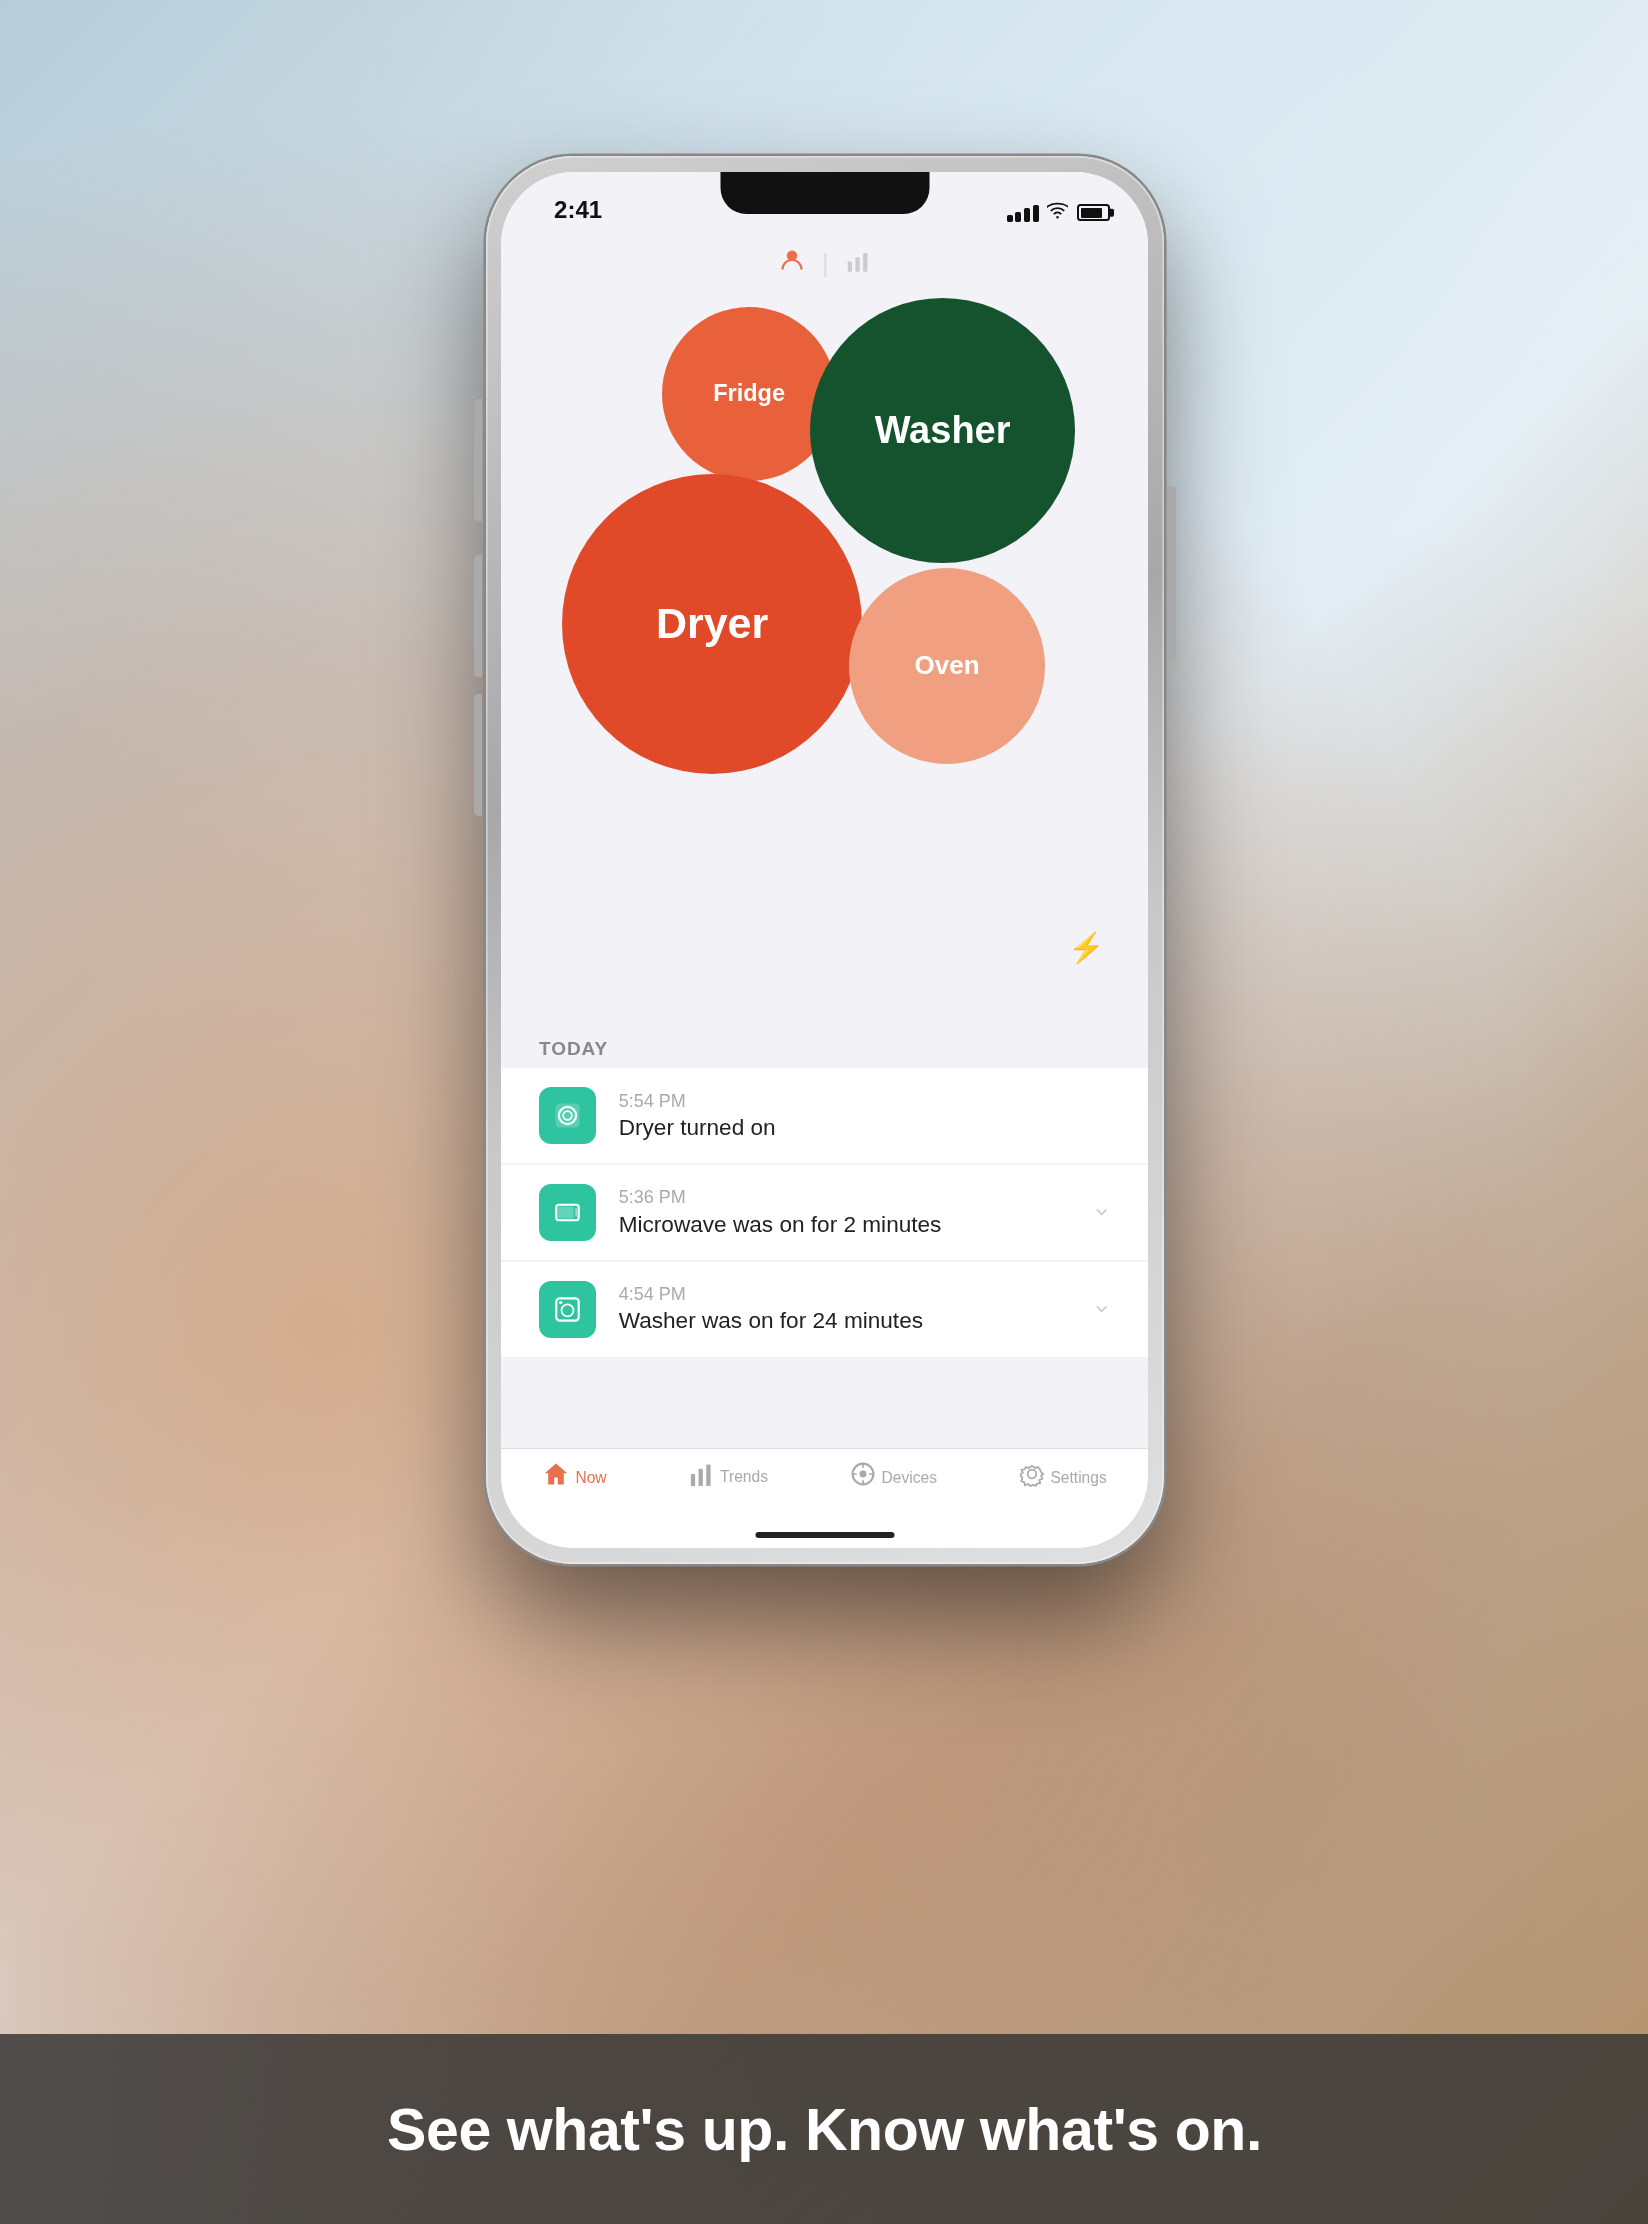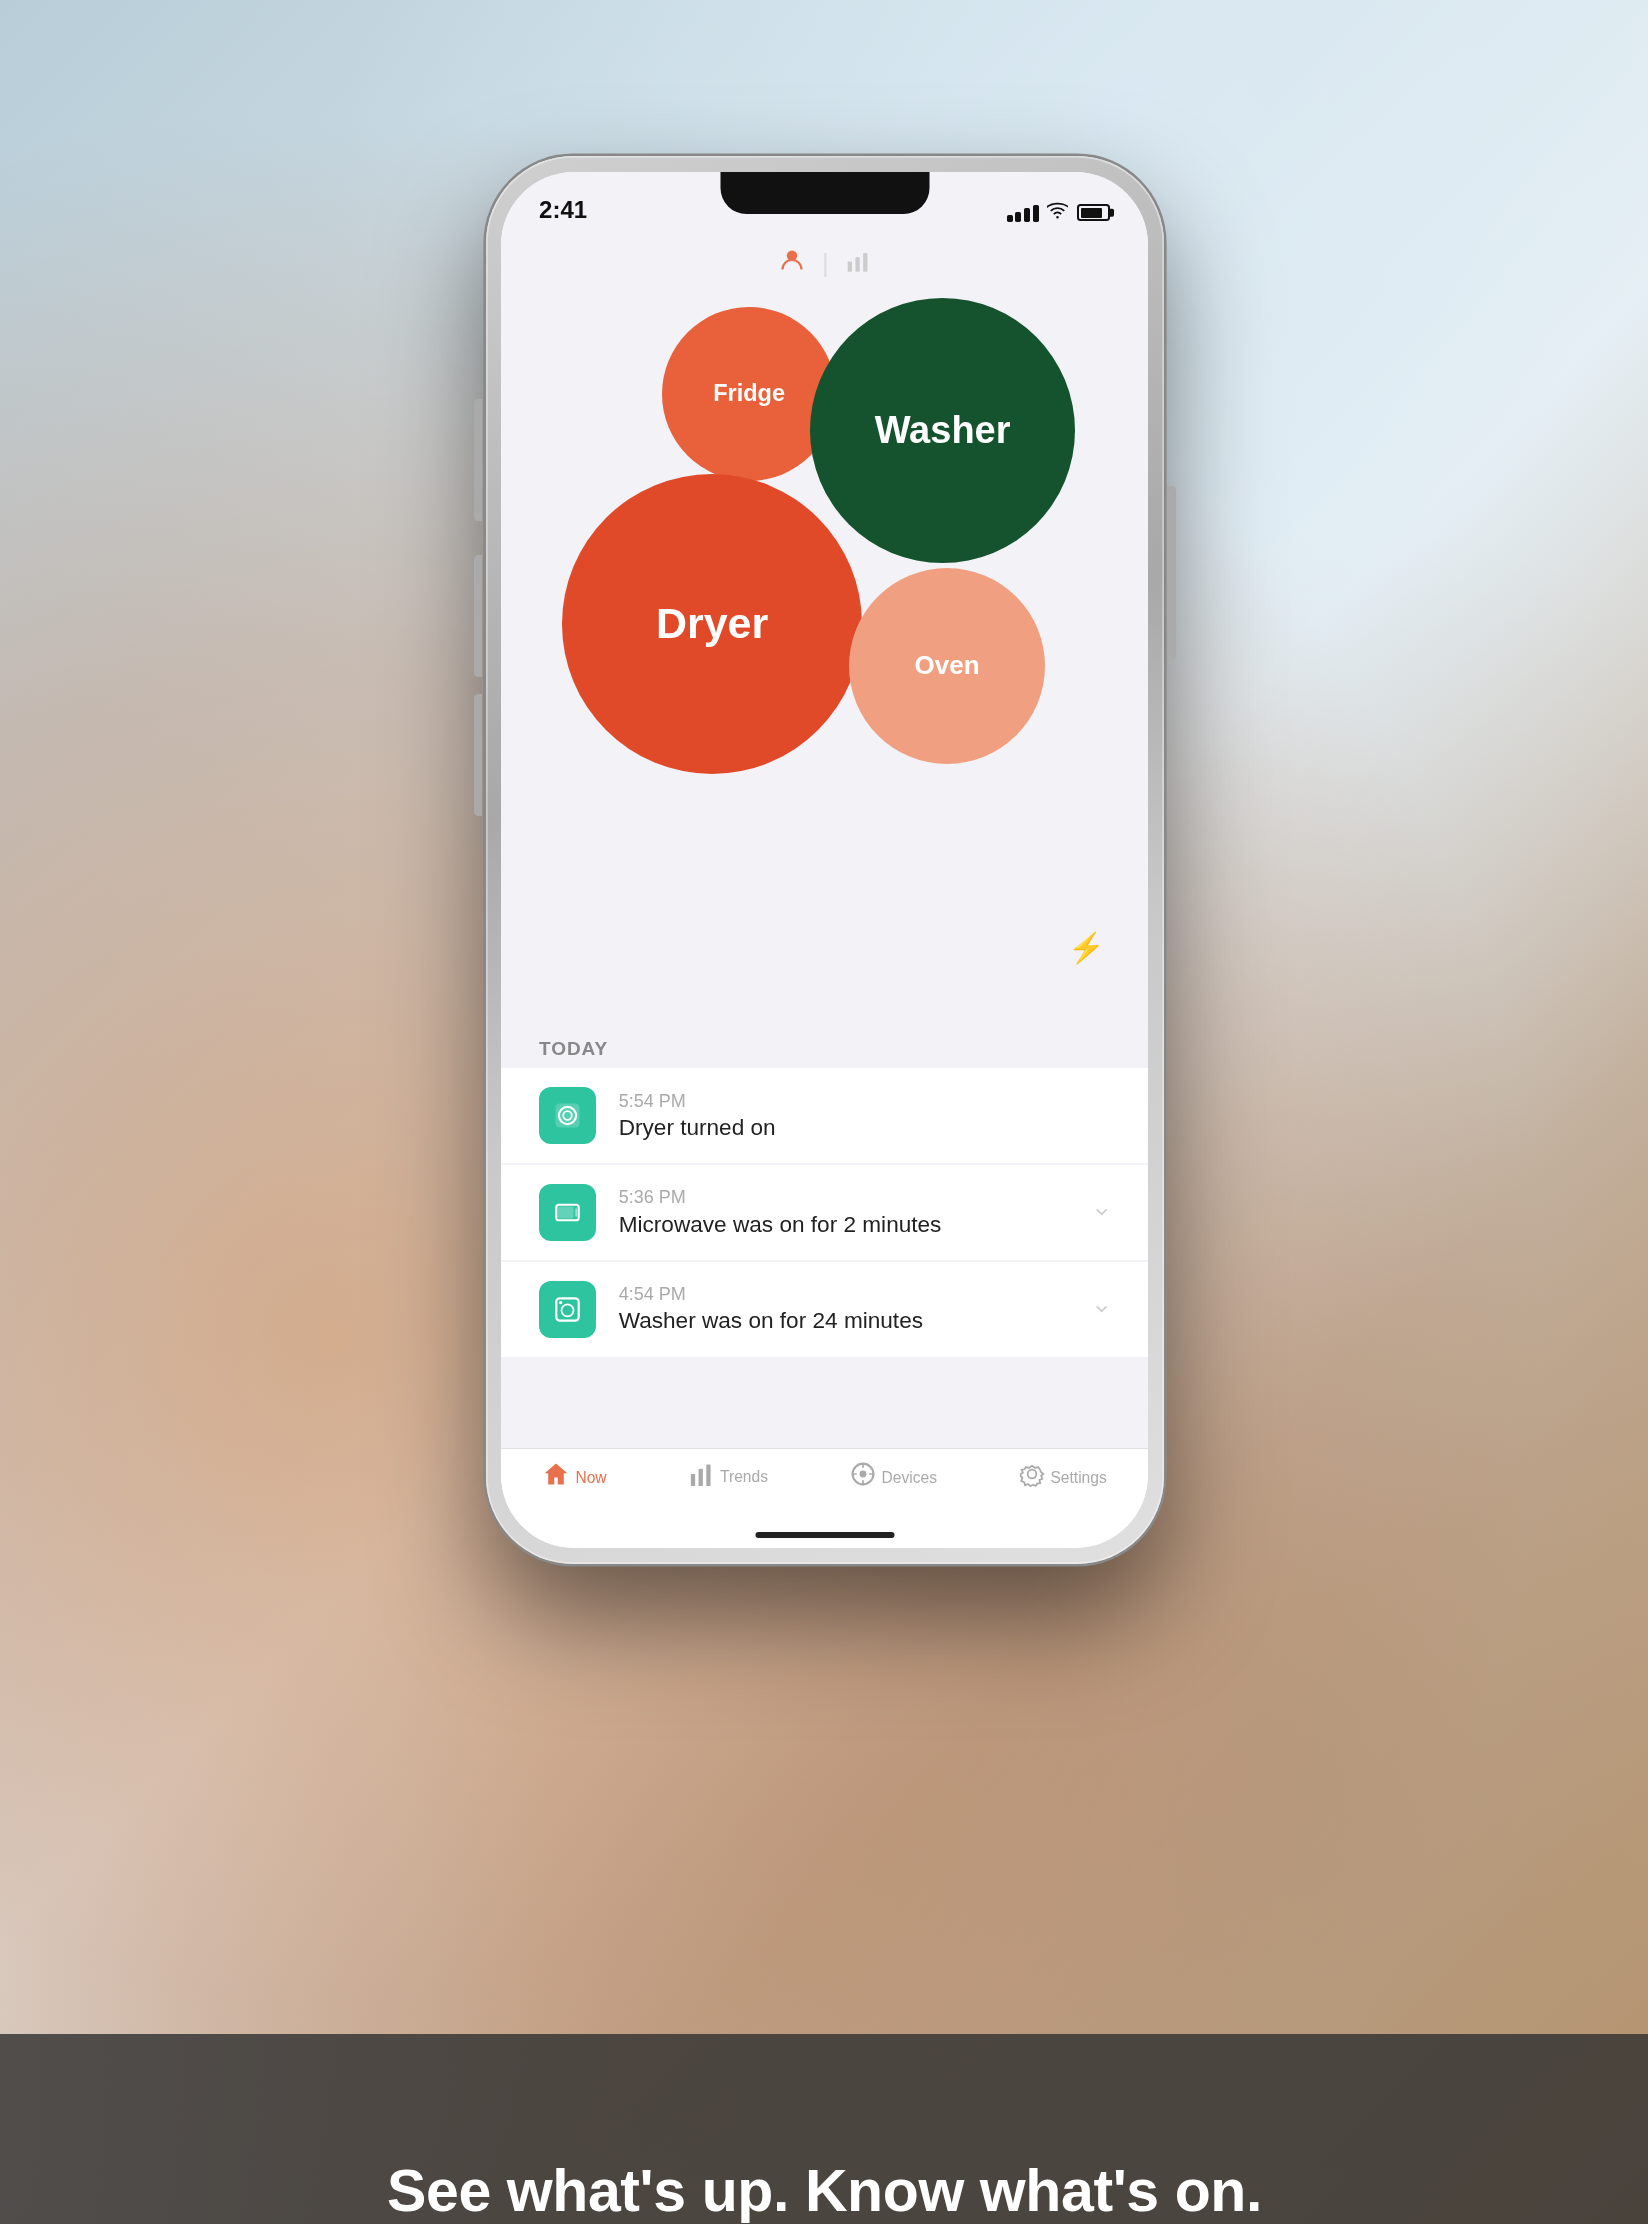--- a/index.html
+++ b/index.html
@@ -31,21 +31,21 @@
 
     
     .bottom-banner {
       position: absolute;
       bottom: 0;
       left: 0;
       right: 0;
       height: 191px;
       background: rgba(50,50,50,0.82);
       display: flex;
-      align-items: flex-end;
+      align-items: center;
       justify-content: center;
       margin-top: 44px;
     }
 
     .bottom-banner-text {
       color: #fff;
       font-size: 59px;
       font-weight: 700;
       letter-spacing: -0.4px;
     }
@@ -133,20 +133,21 @@
       justify-content: space-between;
       padding: 0 38px 8.7px;
       z-index: 9;
       background: #f2f2f7;
     }
 
     .status-time {
       font-size: 24px;
       font-weight: 600;
       color: #111;
+      margin-left: 15px;
     }
 
     .status-icons {
       display: flex;
       align-items: center;
       gap: 8.7px;
     }
 
     .signal-bars {
       display: flex;

